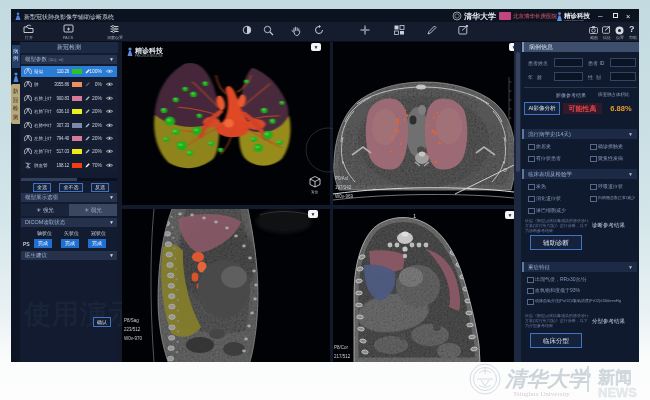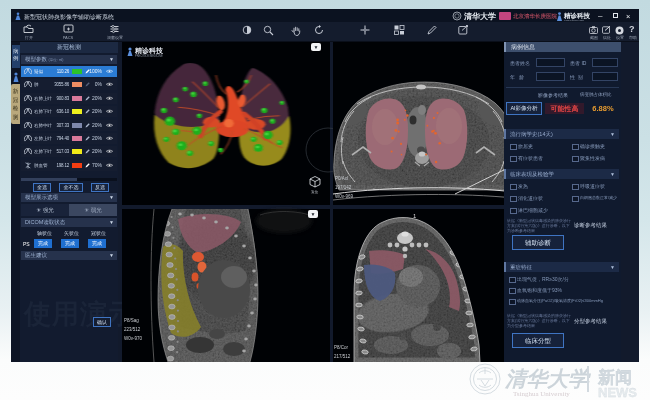--- a/index.html
+++ b/index.html
@@ -14,21 +14,21 @@
 .lrow{position:absolute;left:1px;width:96px;height:11px;background:#151d30;color:#c7d2e2;font-size:5px;line-height:11px;}
 .lrow .nm{position:absolute;left:13px;top:0;font-size:4.5px;}
 .lrow .ic{position:absolute;left:3px;top:2px;width:8px;height:7px;}
 .lrow .num{position:absolute;left:30px;width:18px;text-align:right;top:0;font-size:4.5px;letter-spacing:-0.2px;}
 .lrow .sw{position:absolute;left:51px;top:3px;width:10px;height:5px;}
 .lrow .pct{position:absolute;left:67px;width:14px;text-align:right;top:0;}
 .lrow .eye{position:absolute;left:85px;top:3.2px;width:7px;height:4.5px;}
 .shead{position:absolute;left:1px;width:96px;height:9px;background:#26324c;color:#9db1d0;font-size:5.5px;line-height:9px;padding-left:4px;}
 .shead .ar{position:absolute;right:3px;top:0;color:#cdd8e8;font-size:5px;}
 .bbtn{position:absolute;height:9px;background:#16223b;border:1px solid #3f74c2;color:#d5e2f2;font-size:5px;line-height:7px;text-align:center;}
-#rightpanel{position:absolute;left:493px;top:33px;width:117px;height:320px;background:#101a2e;}
+#rightpanel{position:absolute;left:511px;top:33px;width:117px;height:320px;background:#101a2e;}
 .rhead{position:absolute;left:0;width:115px;height:10px;background:#1c2a46;border-left:2px solid #5f77a2;color:#96aacb;font-size:5.5px;line-height:10px;padding-left:4px;}
 .rhead .ar{position:absolute;right:4px;top:0;color:#aebfda;font-size:5px;}
 .cb{position:absolute;color:#8598b8;font-size:5px;line-height:6px;padding-left:8px;}
 .cb:before{content:"";position:absolute;left:0;top:0.5px;width:4.5px;height:4.5px;border:1px solid #56688c;background:#0d1526;}
 .inp{position:absolute;width:29px;height:9px;background:#0b1424;border:1px solid #334465;}
 .flbl{position:absolute;color:#8a9dbe;font-size:5px;}
 .ddbox{position:absolute;width:10px;height:8px;background:#f2f4f6;border-radius:2px;color:#1a1f28;font-size:5px;line-height:8px;text-align:center;box-shadow:0 0 1px rgba(0,0,0,.6);}
 .pen{position:absolute;left:64px;top:3px;width:5px;height:5px;}
 .ey{fill:none;stroke:#fff;stroke-width:0.7;}
 </style></head>

